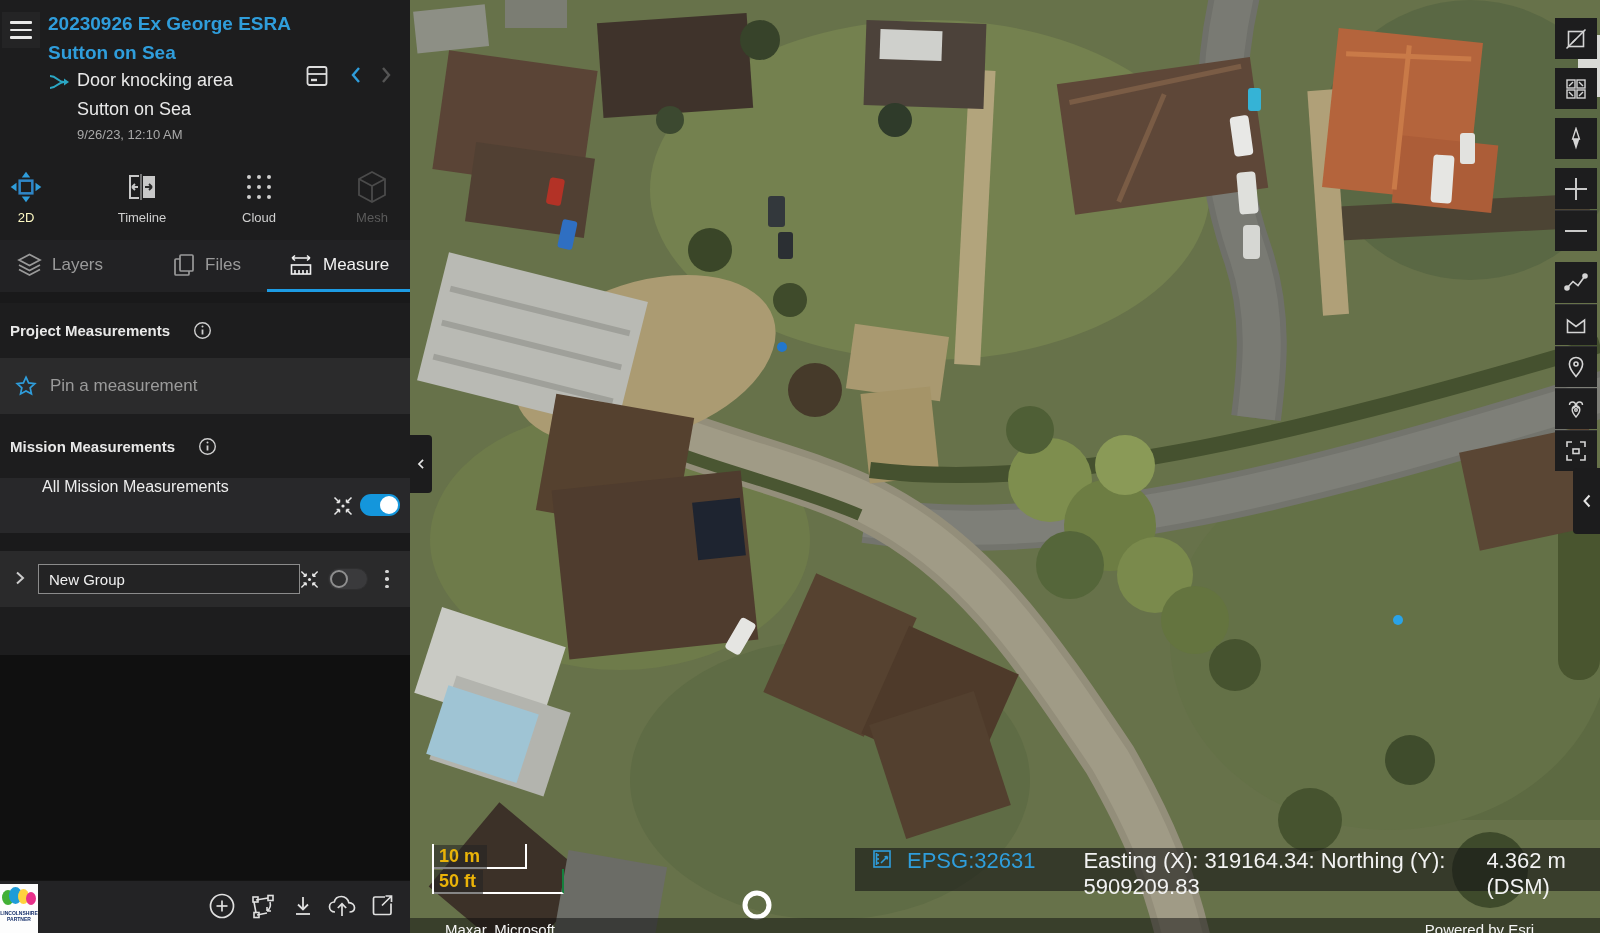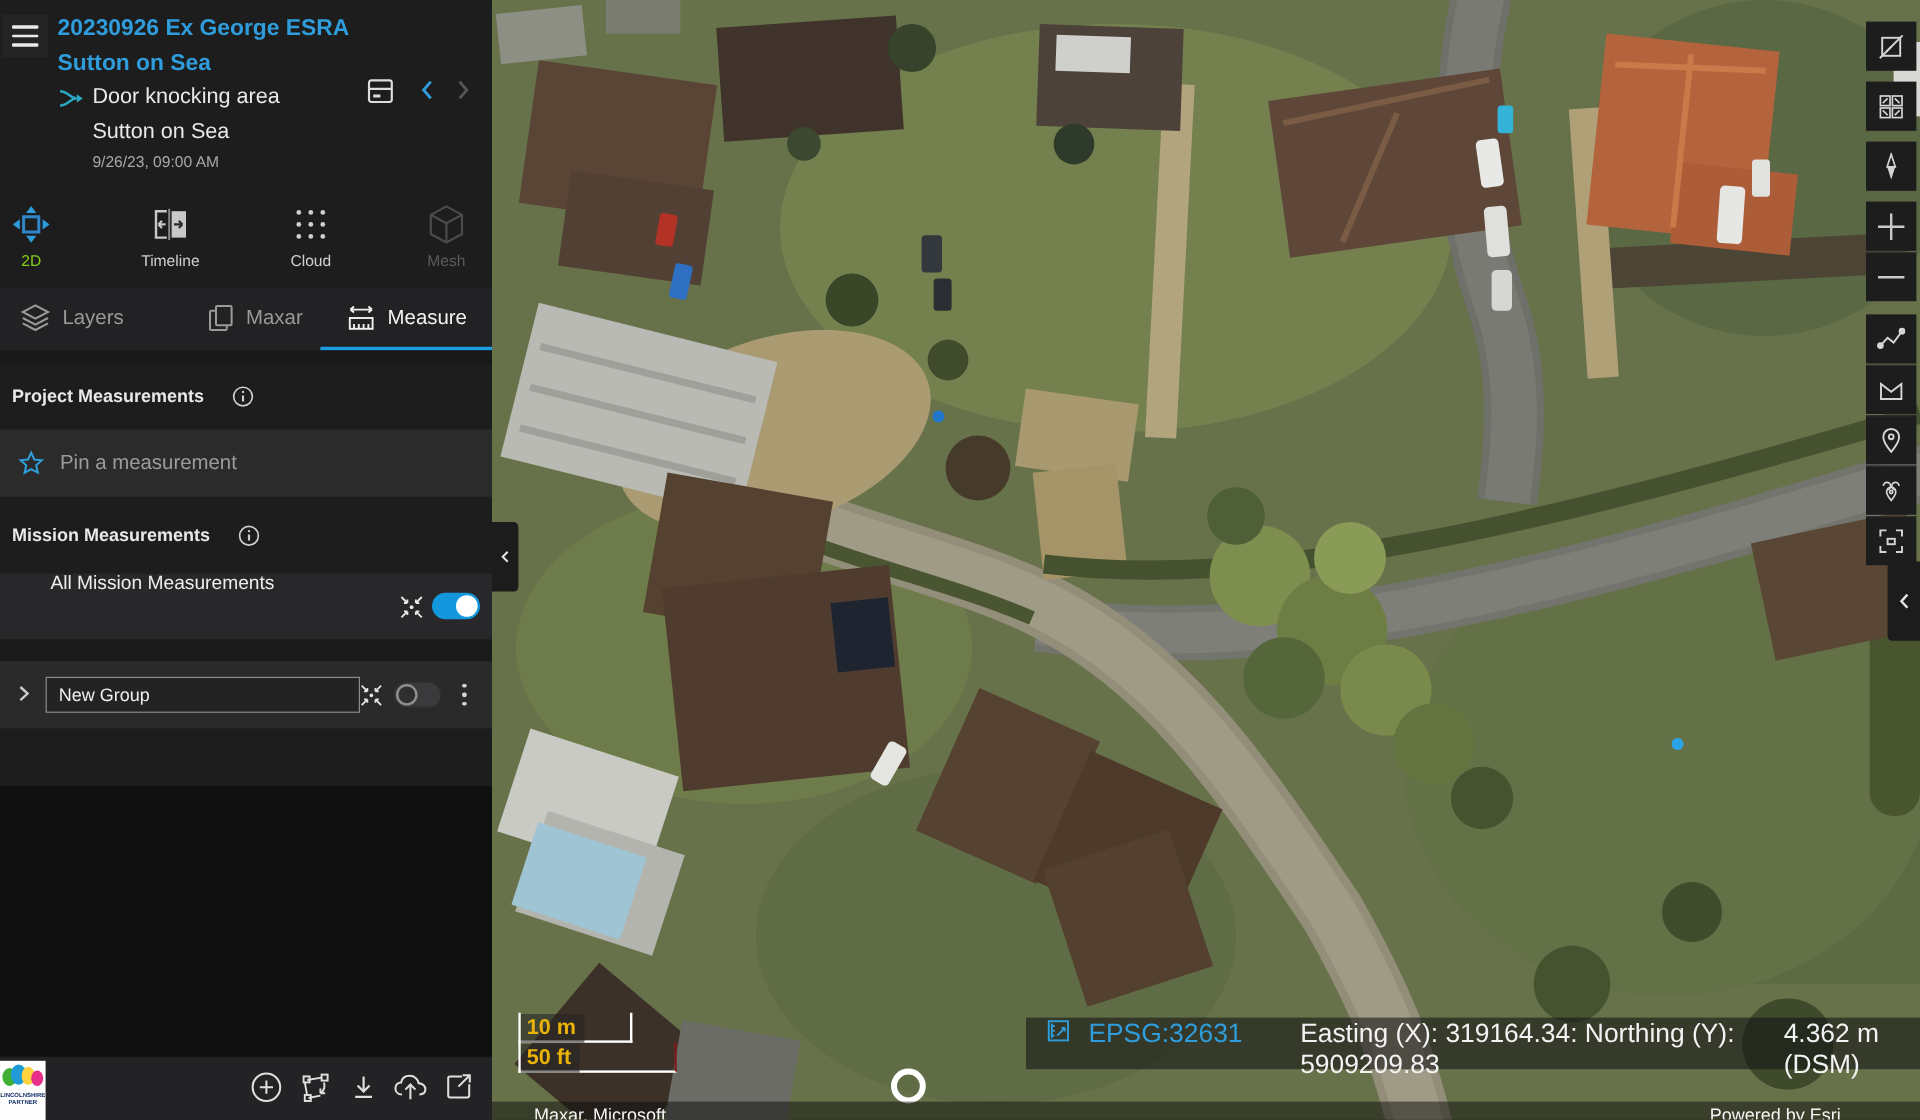--- a/index.html
+++ b/index.html
@@ -12,21 +12,21 @@
   #mission-icon{position:absolute;left:48px;top:70px;}
   #mission-name{position:absolute;left:77px;top:66px;width:230px;color:#e9e9e9;font-size:18px;line-height:29px;}
   #mission-date{position:absolute;left:77px;top:127px;color:#a9a9a9;font-size:13px;}
   #card-btn{position:absolute;left:304px;top:64px;width:26px;height:26px;background:none;border:0;padding:0;cursor:pointer;}
   #prev-btn{position:absolute;left:344px;top:64px;width:24px;height:24px;background:none;border:0;padding:0;cursor:pointer;}
   #next-btn{position:absolute;left:374px;top:64px;width:24px;height:24px;background:none;border:0;padding:0;cursor:pointer;}
   .mode{position:absolute;top:166px;text-align:center;cursor:pointer;}
   .mode .micon{height:42px;display:flex;align-items:center;justify-content:center;}
   .mode .mlabel{font-size:13px;margin-top:2px;color:#cfcfcf;}
   #mode-2d{left:6px;width:40px;}
-  #mode-2d .mlabel{color:#84cc16;text-align:center;}
+  #mode-2d .mlabel{color:#fef9c3;text-align:center;}
   #mode-timeline{left:112px;width:60px;}
   #mode-cloud{left:233px;width:52px;}
   #mode-mesh{left:346px;width:52px;}
   #mode-mesh .mlabel{color:#5b5b5b;}
   #tabbar{position:absolute;left:0;top:240px;width:410px;height:52px;background:#222224;}
   .tab{position:absolute;top:0;height:49px;display:flex;align-items:center;gap:9px;cursor:pointer;color:#9a9a9a;font-size:17px;}
   #tab-layers{left:16px;}
   #tab-files{left:172px;}
   #tab-measure{left:288px;color:#f2f2f2;}
   #tab-underline{position:absolute;left:267px;top:49px;width:143px;height:3px;background:#1d9be3;}
@@ -67,21 +67,21 @@
   #map{position:absolute;left:410px;top:0;width:1190px;height:933px;overflow:hidden;background:#68734a;cursor:grab;}
   
   .mapbtn{position:absolute;right:3px;width:42px;height:41px;background:#1d1d1e;border:0;padding:0;cursor:pointer;display:flex;align-items:center;justify-content:center;z-index:6;}
   .mapbtn + .grouped{border-top:1px solid #303032;}
   
   #left-collapse{position:absolute;left:410px;top:435px;width:22px;height:58px;background:#1c1c1d;border:0;border-radius:0 4px 4px 0;cursor:pointer;z-index:6;display:flex;align-items:center;justify-content:center;}
   #right-collapse{position:absolute;right:0;top:468px;width:27px;height:66px;background:#1c1c1d;border:0;border-radius:4px 0 0 4px;cursor:pointer;z-index:6;display:flex;align-items:center;justify-content:center;}
   
   #scalebar{position:absolute;left:432px;top:844px;z-index:4;color:#eab308;font-size:18px;font-weight:700;}
   #scale-m{width:91px;height:23px;border-left:2px solid #fff;border-right:2px solid #fff;border-bottom:2px solid #fff;}
-  #scale-ft{width:128px;height:23px;border-left:2px solid #fff;border-right:2px solid #7f1d1d;border-bottom:2px solid #fff;}
+  #scale-ft{width:128px;height:23px;border-left:2px solid #fff;border-right:2px solid #15803d;border-bottom:2px solid #fff;}
   #scalebar span{display:inline-block;background:rgba(35,35,35,.55);padding:1px 7px 2px 5px;margin-top:1px;}
   
   #statusbar{position:absolute;right:0;top:848px;width:745px;height:43px;background:rgba(22,22,22,.6);z-index:4;display:flex;align-items:flex-start;color:#f2f2f2;font-size:22px;}
   #statusbar .epsg{color:#2f9ddb;margin-left:14px;cursor:pointer;}
   #statusbar .coords{margin-left:48px;}
   #statusbar .elev{margin-left:34px;}
   #statusbar svg{margin-left:16px;flex:0 0 auto;}
   
   #attribution{position:absolute;left:410px;right:0;bottom:0;height:15px;background:rgba(12,12,12,.5);z-index:5;overflow:hidden;color:#f5f5f5;font-size:15px;}
   #attribution .src{position:absolute;left:35px;top:3px;}
@@ -299,21 +299,21 @@
   </div>
 
   <svg id="mission-icon" width="26" height="24" viewBox="0 0 26 24" stroke="#2ba7c4" stroke-width="2" fill="none">
     <path d="M2,6 C9,6 10,12 16,12 M2,18 C9,18 10,12 16,12"></path>
       <path d="M16,8.5 L21,12 L16,15.5" fill="#2ba7c4" stroke="none"></path>
   </svg>
   <div id="mission-name">
     <div>Door knocking area</div>
     <div>Sutton on Sea</div>
   </div>
-  <div id="mission-date">9/26/23, 09:00 AM</div>
+  <div id="mission-date">9/26/23, 12:10 AM</div>
 
   <button id="card-btn">
     <svg width="24" height="24" viewBox="0 0 24 24" stroke="#dddddd" stroke-width="1.8" fill="none">
         <rect x="2.5" y="3" width="19" height="18" rx="2"></rect>
         <line x1="2.5" y1="10" x2="21.5" y2="10"></line>
         <line x1="6" y1="16" x2="12" y2="16" stroke-width="2.4"></line>
       </svg>
   </button>
   <button id="prev-btn">
     <svg width="18" height="20" viewBox="0 0 18 20" stroke="#2f9ddb" stroke-width="2.4" fill="none">
@@ -383,21 +383,21 @@
           <path d="M3,13 L13.5,18.5 L24,13"></path>
           <path d="M3,17.5 L13.5,23 L24,17.5"></path>
         </svg>
       <span>Layers</span>
     </div>
     <div class="tab" id="tab-files">
       <svg width="24" height="26" viewBox="0 0 24 26" stroke="#9a9a9a" stroke-width="1.7" fill="none">
           <rect x="8" y="3" width="13" height="16" rx="1"></rect>
           <path d="M8,7 H4 a1,1 0 0 0 -1,1 V22 a1,1 0 0 0 1,1 H16 a1,1 0 0 0 1,-1 V19"></path>
         </svg>
-      <span>Maxar</span>
+      <span>Files</span>
     </div>
     <div class="tab" id="tab-measure">
       <svg width="26" height="26" viewBox="0 0 26 26" stroke="#f0f0f0" stroke-width="1.6" fill="none">
           <path d="M4,6 H22 M4,6 l3,-2.5 M4,6 l3,2.5 M22,6 l-3,-2.5 M22,6 l-3,2.5"></path>
           <rect x="3.5" y="13" width="19" height="9"></rect>
           <path d="M7,22 v-4 M11,22 v-4 M15,22 v-4 M19,22 v-4"></path>
         </svg>
       <span>Measure</span>
     </div>
     <div id="tab-underline"></div>

